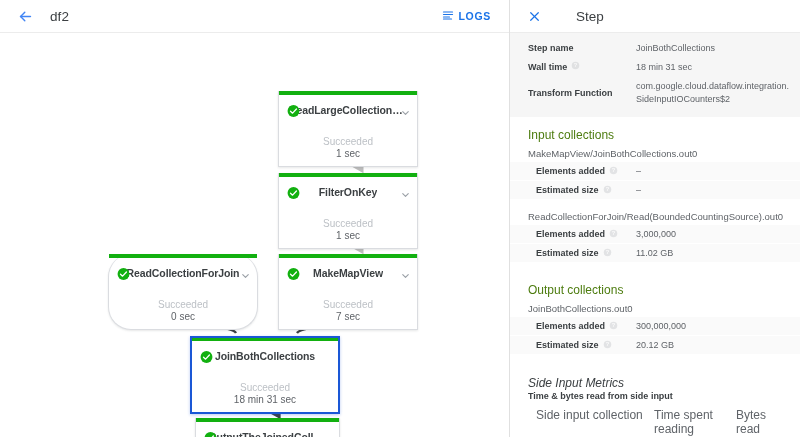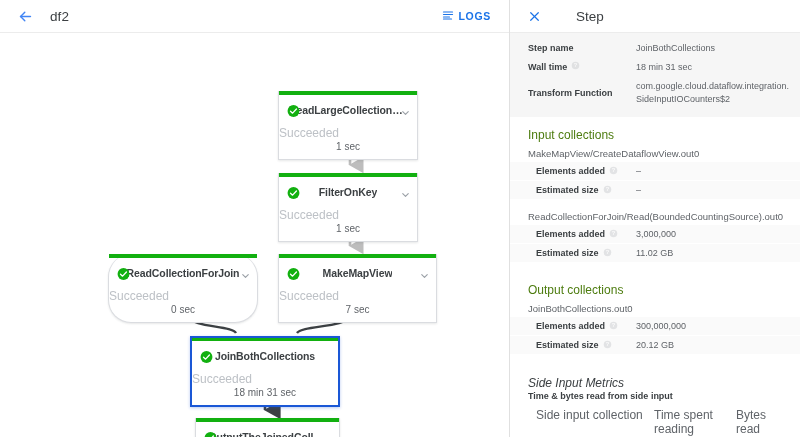--- a/index.html
+++ b/index.html
@@ -34,21 +34,21 @@
   .node.selected .topstripe{height:3px;}
   .node-head{position:relative;display:flex;align-items:center;justify-content:center;
              height:20px;margin-top:5px;}
   .check{position:absolute;left:8px;top:50%;transform:translateY(-50%);
          width:13px;height:13px;}
   .node-name{font-size:10.5px;font-weight:bold;color:#3c4043;
              max-width:118px;white-space:nowrap;overflow:hidden;text-overflow:ellipsis;
              text-align:center;letter-spacing:-.1px;}
   .chev{position:absolute;right:6px;top:50%;transform:translateY(-50%);
         width:11px;height:11px;color:#9aa0a6;cursor:pointer;}
-  .node-status{text-align:left;font-size:12px;color:#bdc1c6;margin-top:6px;}
+  .node-status{text-align:center;font-size:10px;color:#bdc1c6;margin-top:16px;}
   .node-time{text-align:center;font-size:10px;color:#5f6368;margin-top:1px;}
 
   .edges{position:absolute;left:0;top:0;width:510px;height:404px;pointer-events:none;}
 
   
   .right-pane{position:relative;width:290px;height:437px;background:#fff;
               box-sizing:border-box;overflow:hidden;}
   .panel-head{height:33px;display:flex;align-items:center;padding-left:14px;
               border-bottom:1px solid #ececec;box-sizing:border-box;}
   .close-btn{width:20px;height:20px;display:flex;align-items:center;justify-content:center;
@@ -179,21 +179,21 @@
                 </svg></span>
               <span class="node-name">ReadCollectionForJoin</span>
               <span class="chev"><svg width="11" height="11" viewBox="0 0 24 24" fill="none" stroke="#9aa0a6" stroke-width="2.4" stroke-linecap="round" stroke-linejoin="round">
                   <polyline points="6 9 12 15 18 9"></polyline>
                 </svg></span>
             </div>
             <div class="node-status">Succeeded</div>
             <div class="node-time">0 sec</div>
             <div style="height:7px"></div>
           </div>
-          <div class="node" style="left: 278px; top: 221px; width: 159px;">
+          <div class="node" style="left: 278px; top: 221px; width: 140px;">
             <div class="topstripe"></div>
             <div class="node-head">
               <span class="check"><svg width="13" height="13" viewBox="0 0 24 24">
                   <circle cx="12" cy="12" r="11" fill="#12b010"></circle>
                   <polyline points="6.5,12.4 10.3,16 17.4,8.4" fill="none" stroke="#fff" stroke-width="2.4" stroke-linecap="round" stroke-linejoin="round"></polyline>
                 </svg></span>
               <span class="node-name">MakeMapView</span>
               <span class="chev"><svg width="11" height="11" viewBox="0 0 24 24" fill="none" stroke="#9aa0a6" stroke-width="2.4" stroke-linecap="round" stroke-linejoin="round">
                   <polyline points="6 9 12 15 18 9"></polyline>
                 </svg></span>
@@ -263,21 +263,21 @@
             <div class="skey">
               <span>Transform Function</span>
             </div>
             <div class="sval">com.google.cloud.dataflow.integration. SideInputIOCounters$2</div>
           </div>
         </div>
 
       <div class="sect">
         <div class="sect-title">Input collections</div>
         <div id="input-groups">
-            <div class="coll-name">MakeMapView/CreateDataflowView.out0</div>
+            <div class="coll-name">MakeMapView/JoinBothCollections.out0</div>
             <div class="mrow">
               <div class="mkey">
                 <span>Elements added</span>
                 <span><svg class="help" viewBox="0 0 24 24">
                     <circle cx="12" cy="12" r="10" fill="#c7c9cc"></circle>
                     <text x="12" y="17" font-size="15" text-anchor="middle" fill="#fff" font-family="sans-serif">?</text>
                   </svg></span>
               </div>
               <div class="mval">–</div>
             </div>

